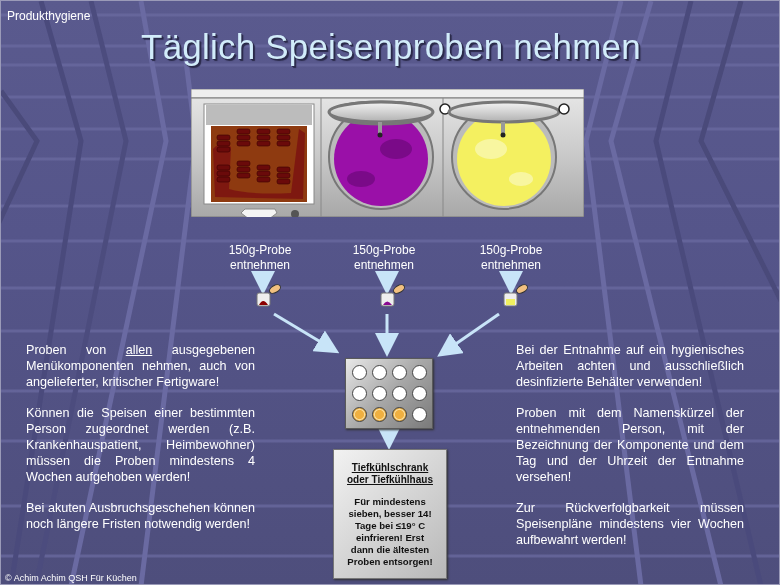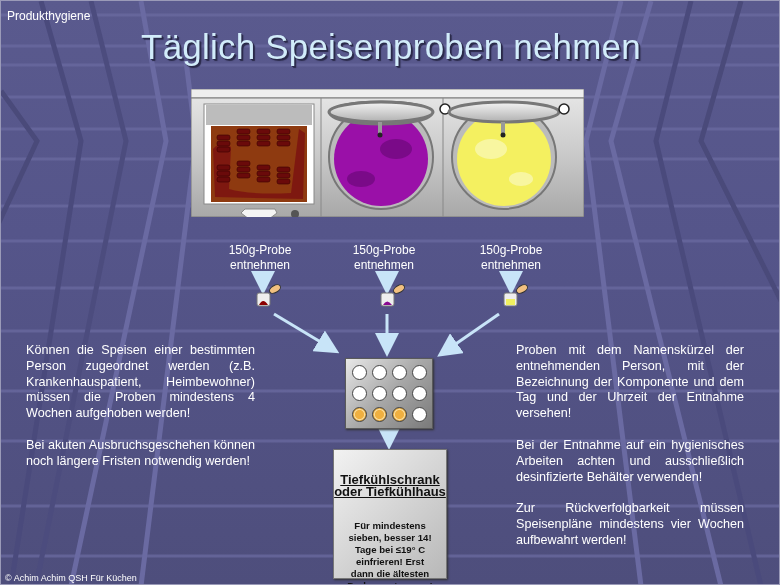--- a/index.html
+++ b/index.html
@@ -18,22 +18,22 @@
   .text-block { position:absolute; font-size:12.6px; color:#ffffff; line-height:15.8px; text-align:justify; text-align-last:left; }
   .text-block p { margin:0 0 16px 0; }
   .ul { text-decoration:underline; }
   .tray { position:absolute; left:344px; top:357px; width:86px; height:69px;
     background:linear-gradient(135deg,#e8e8e8,#a8a8a8 50%,#7a7a7a); border:1px solid #5a5a5a; box-shadow:1px 1px 2px #333; }
   .well { position:absolute; width:13px; height:13px; border-radius:50%; background:#fff; border:1.5px solid #444; }
   .well.full { background:radial-gradient(circle,#f0b040 45%,#fbe0a0 55%,#e0a030 70%); }
   .freezer { position:absolute; left:332px; top:448px; width:112px; height:128px;
     background:linear-gradient(135deg,#f2f2f2,#cfcfcf 60%,#b8b8b8); border:1px solid #777; box-shadow:1px 1px 2px #333;
     font-size:9.6px; font-weight:bold; color:#111; text-align:center; }
-  .freezer .head { text-decoration:underline; margin-top:24px; line-height:12px; font-size:13px; }
-  .freezer .body { margin-top:22px; line-height:12px; }
+  .freezer .head { text-decoration:underline; margin-top:12px; line-height:12px; font-size:10px; }
+  .freezer .body { margin-top:10px; line-height:12px; }
   .footer { position:absolute; left:4px; top:572px; font-size:9px; color:#ffffff; }
 </style>
 </head>
 <body>
 
 <div id="slide">
 
   <svg class="bg-svg" viewBox="0 0 780 585">
     <g stroke="#6a6aa0" stroke-width="3" opacity="0.75">
       <line x1="0" y1="14" x2="780" y2="14"></line>
@@ -212,24 +212,25 @@
       <div>Für mindestens</div>
       <div>sieben, besser 14!</div>
       <div>Tage bei ≤19° C</div>
       <div>einfrieren! Erst</div>
       <div>dann die ältesten</div>
       <div>Proben entsorgen!</div>
     </div>
   </div>
 
   <div class="text-block" style="left:25px;top:342px;width:229px;">
+    <p><span>Proben von </span><span class="ul">allen</span><span> ausgegebenen Menükomponenten nehmen, auch von angelieferter, kritischer Fertigware!</span></p>
     <p>Können die Speisen einer bestimmten Person zugeordnet werden (z.B. Krankenhauspatient, Heimbewohner) müssen die Proben mindestens 4 Wochen aufgehoben werden!</p>
     <p>Bei akuten Ausbruchsgeschehen können noch längere Fristen notwendig werden!</p>
   </div>
 
   <div class="text-block" style="left:515px;top:342px;width:228px;">
+    <p>Bei der Entnahme auf ein hygienisches Arbeiten achten und ausschließlich desinfizierte Behälter verwenden!</p>
     <p>Proben mit dem Namenskürzel der entnehmenden Person, mit der Bezeichnung der Komponente und dem Tag und der Uhrzeit der Entnahme versehen!</p>
-    <p>Bei der Entnahme auf ein hygienisches Arbeiten achten und ausschließlich desinfizierte Behälter verwenden!</p>
     <p>Zur Rückverfolgbarkeit müssen Speisenpläne mindestens vier Wochen aufbewahrt werden!</p>
   </div>
 
   <div class="footer">© Achim Achim QSH Für Küchen</div>
 </div>
 
 </body></html>

